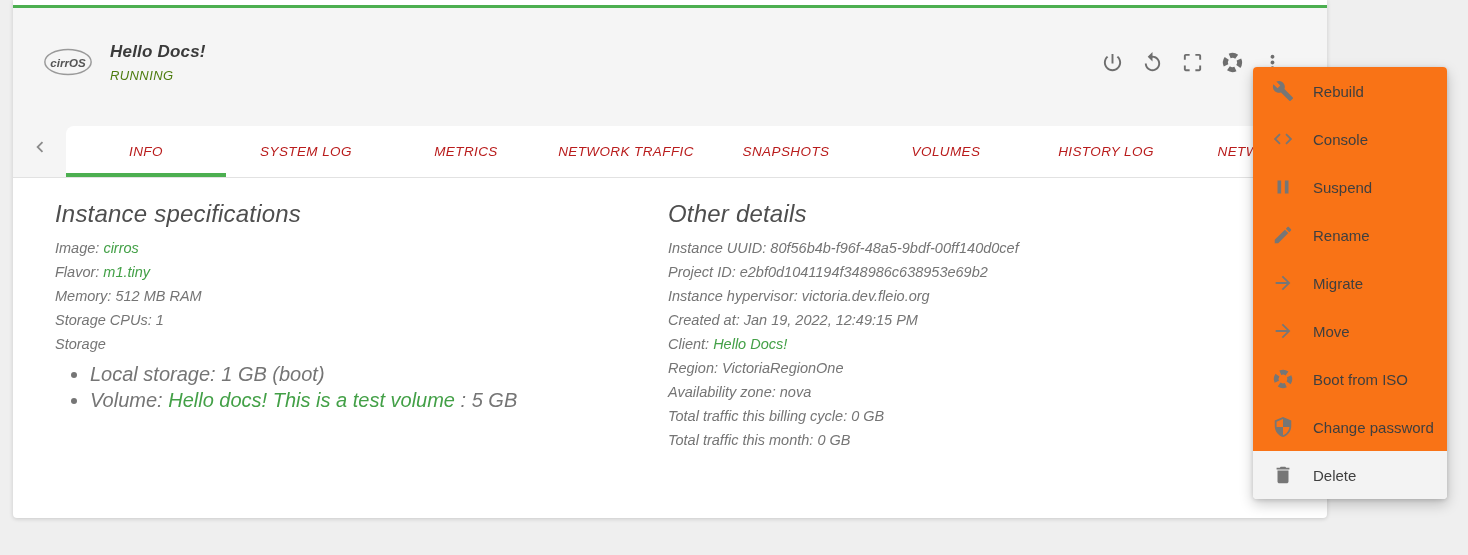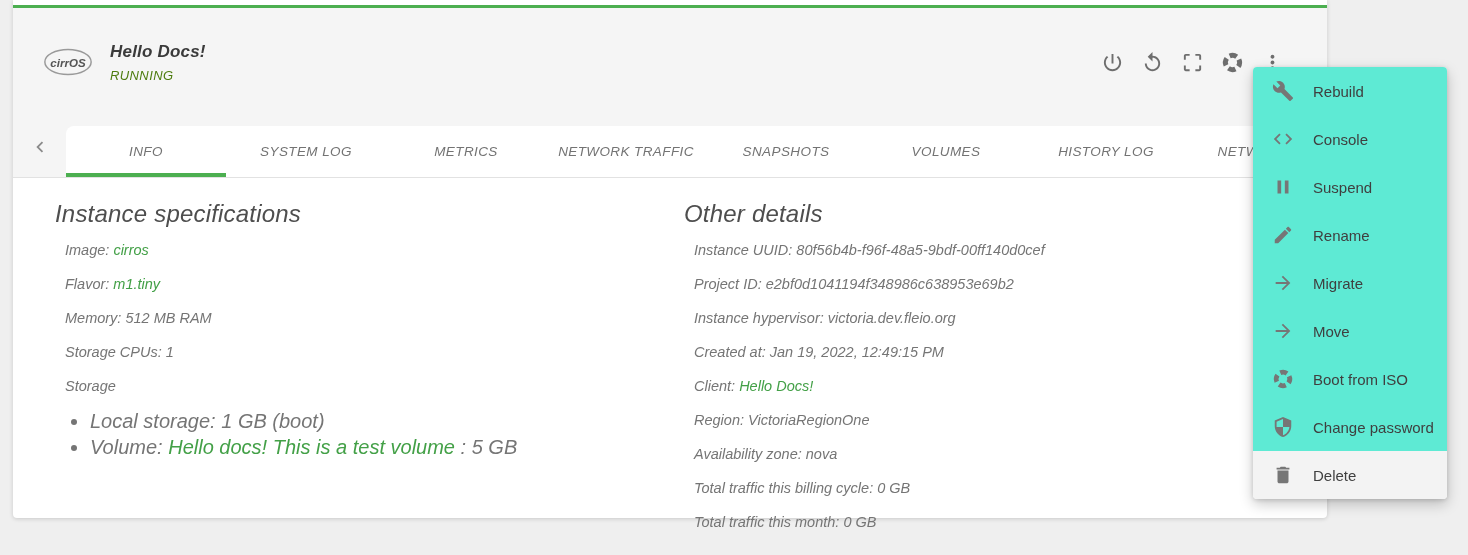--- a/index.html
+++ b/index.html
@@ -53,51 +53,51 @@
   .pager-icon { width: 22px; height: 22px; }
   .tabs {
     flex: 1; display: flex;
     background: #fff; margin-top: 10px;
     border-top-left-radius: 8px;
     overflow: hidden;
   }
   .tab {
     flex: 0 0 160px;
     display: flex; align-items: center; justify-content: center;
-    font-size: 13.5px; letter-spacing: .4px; color: #737373;
+    font-size: 13.5px; letter-spacing: .4px; color: #b91c1c;
     white-space: nowrap; position: relative; cursor: pointer;
   }
   .tab.active::after {
     content: ""; position: absolute; left: 0; right: 0; bottom: 0;
     height: 4px; background: #4caf50;
   }
 
   
-  .content { display: flex; padding: 22px 40px 0 42px; gap: 16px; }
+  .content { display: flex; padding: 22px 40px 0 42px; }
   .col-left { width: 613px; flex: 0 0 auto; }
   .col-right { flex: 1; }
   h2 {
     margin: 0 0 8px; font-size: 24px; font-weight: 400;
     color: #4e4e4e; letter-spacing: .2px;
   }
-  .row { margin: 10px; font-size: 14.5px; line-height: 24px; color: #757575; }
+  .row { margin: 0; font-size: 14.5px; line-height: 24px; color: #757575; }
   .link { color: #43a047; text-decoration: none; cursor: pointer; }
   ul.storage { margin: 5px 0 0; padding-left: 35px; color: #757575; }
   ul.storage li { font-size: 20px; line-height: 26px; }
 
   
   .menu {
     position: absolute; left: 1253px; top: 67px; width: 194px;
     background: #fff; border-radius: 4px; overflow: hidden;
     box-shadow: 0 5px 14px rgba(0,0,0,.22), 0 1px 4px rgba(0,0,0,.14);
     z-index: 10;
   }
   .menu-item {
     height: 48px; display: flex; align-items: center;
-    padding: 0 12px 0 19px; cursor: pointer; background: #5eead4;
+    padding: 0 12px 0 19px; cursor: pointer; background: #f97316;
   }
   .menu-item.highlight { background: #f3f3f3; }
   .menu-icon { width: 22px; height: 22px; color: #767676; margin-right: 19px; flex: 0 0 auto; }
   .menu-label { font-size: 15px; color: #3f3f3f; white-space: nowrap; }
 </style>
 </head>
 <body>
 
 <div class="card">
   <div class="card-top-strip"></div>

